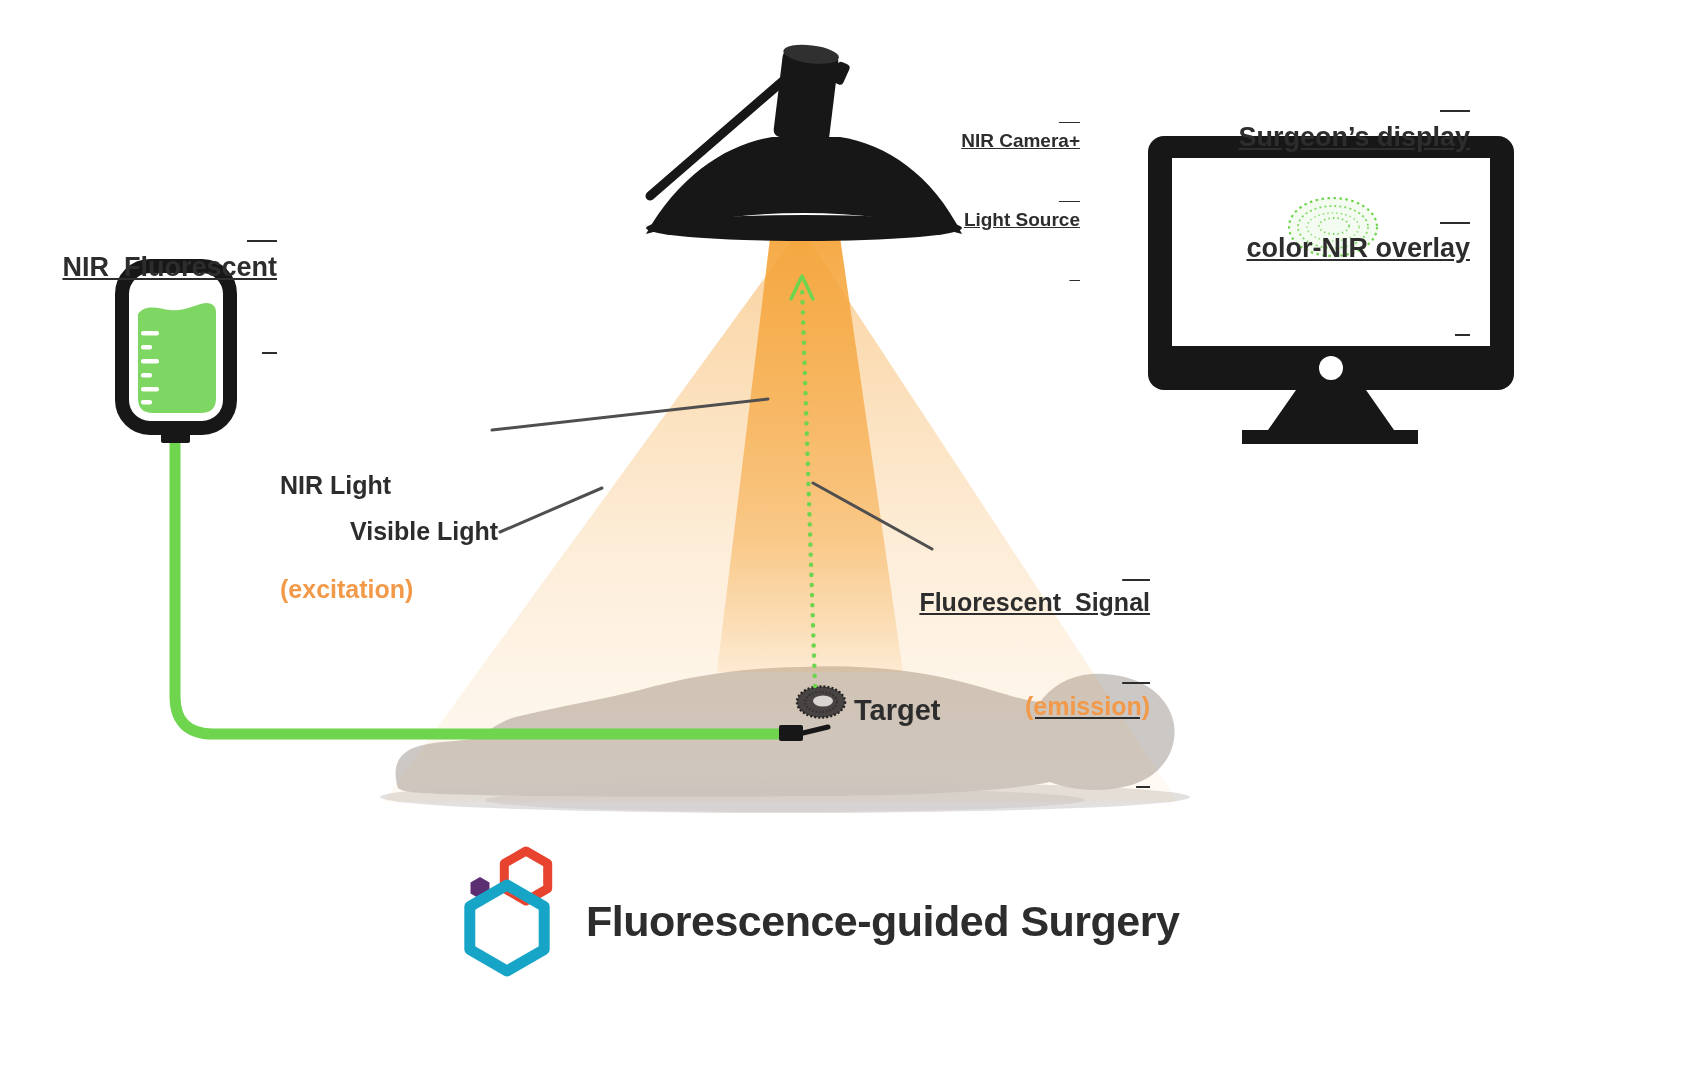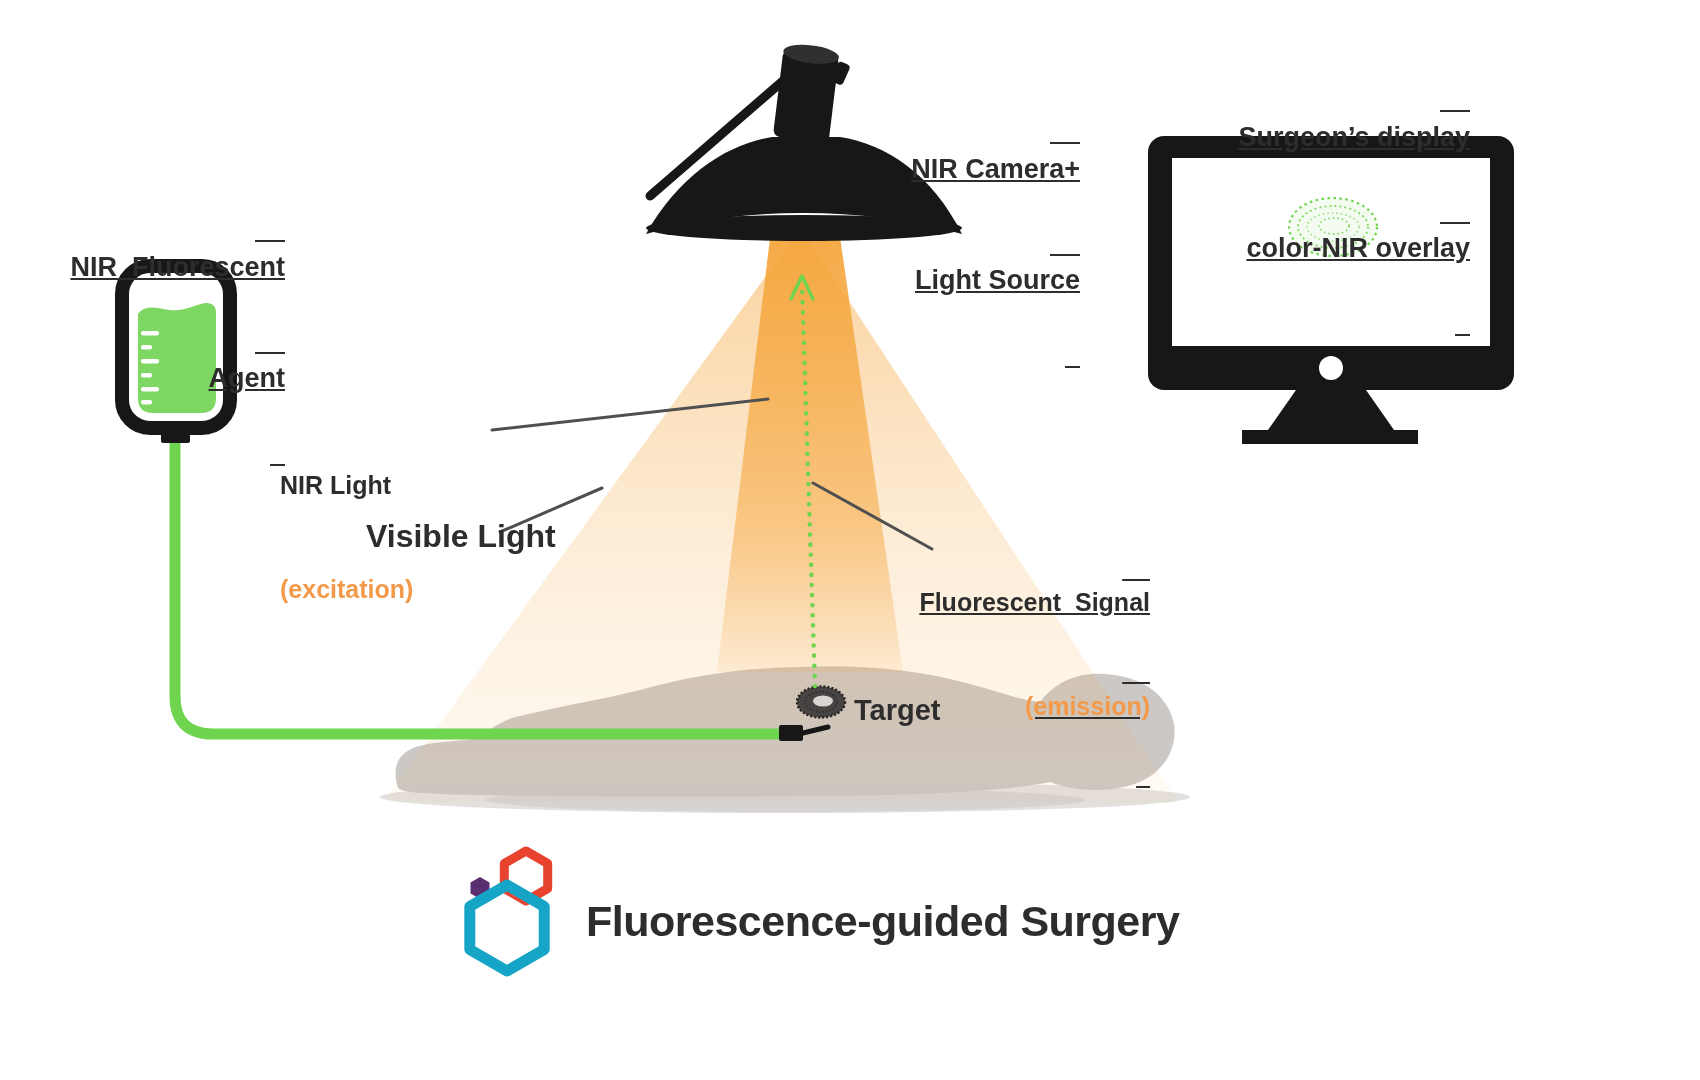--- a/index.html
+++ b/index.html
@@ -131,41 +131,40 @@
       </g>
     </g>
 
     <g>
       <polygon points="526,851 547.7,863.5 547.7,888.5 526,901 504.3,888.5 504.3,863.5" fill="none" style="stroke:var(--logo-red,#E8432F)" stroke-width="9" stroke-linejoin="round"></polygon>
       <polygon points="480,877 489.5,882.5 489.5,893.5 480,899 470.5,893.5 470.5,882.5" style="fill:var(--logo-purple,#5B2D71)"></polygon>
       <polygon points="507,885 544.2,906.5 544.2,949.5 507,971 469.8,949.5 469.8,906.5" fill="none" style="stroke:var(--logo-teal,#17A5C7)" stroke-width="11" stroke-linejoin="round"></polygon>
     </g>
   </svg>
 
-  <div class="lbl center" style="left:840px;top:76px;width:240px;font-size:27px">
+  <div class="lbl center" style="left:840px;top:76px;width:240px;font-size:19px">
     <div>NIR Camera+</div>
     <div>Light Source</div>
   </div>
 
   <div class="lbl center" style="left:1180px;top:44px;width:290px;font-size:27px">
     <div>Surgeon’s display</div>
     <div>color-NIR overlay</div>
   </div>
 
-  <div class="lbl center" style="left:40px;top:174px;width:245px;font-size:27px">
+  <div class="lbl center" style="left:32px;top:174px;width:245px;font-size:27px">
     <div>NIR  Fluorescent</div>
-    <div>Agent</div>
   </div>
 
   <div class="lbl right" style="left:280px;top:399px;width:200px;font-size:25px">
     <div>NIR Light</div>
     <div class="orange">(excitation)</div>
   </div>
 
-  <div class="lbl" style="left:366px;top:514px;font-size:32px">Visible Light</div>
+  <div class="lbl" style="left:350px;top:514px;font-size:25px">Visible Light</div>
 
   <div class="lbl center" style="left:918px;top:516px;width:232px;font-size:25px">
     <div>Fluorescent  Signal</div>
     <div class="orange">(emission)</div>
   </div>
 
   <div class="lbl" style="left:854px;top:690px;font-size:29px">Target</div>
 
   <div class="title">Fluorescence-guided Surgery</div>
 

